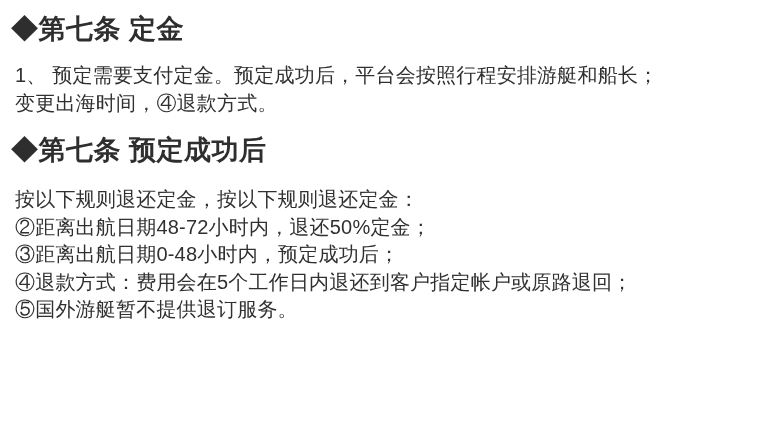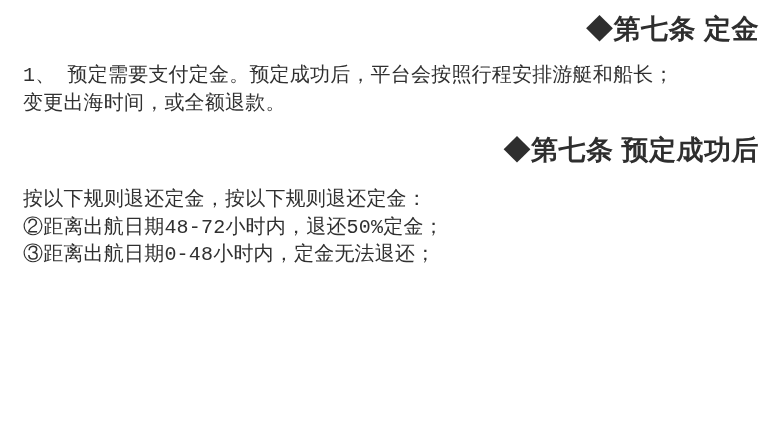--- a/index.html
+++ b/index.html
@@ -18,25 +18,23 @@
     padding: 13px 11px 0 11px;
   }
   .section-heading {
     margin: 0;
     font-size: 27px;
     line-height: 33px;
     font-weight: 700;
     color: #2e2e2e;
     letter-spacing: 0.5px;
     white-space: nowrap;
-    text-align: right;
   }
   .section-body {
-    margin: 12px;
-    font-family: Liberation Mono, monospace;
+    margin: 4px;
   }
   .sec-1 .section-body {
     margin-top: 16px;
     margin-bottom: 17px;
   }
   .sec-2 .section-body {
     margin-top: 19px;
   }
   .text-line {
     font-size: 20px;
@@ -49,26 +47,28 @@
 </style>
 </head>
 <body>
 
 <div class="page">
 
   <section class="sec-1">
     <h1 class="section-heading">◆第七条 定金</h1>
     <div class="section-body">
       <div class="text-line">1、 预定需要支付定金。预定成功后，平台会按照行程安排游艇和船长；</div>
-      <div class="text-line">变更出海时间，或全额退款。</div>
+      <div class="text-line">变更出海时间，④退款方式。</div>
     </div>
   </section>
 
   <section class="sec-2">
     <h1 class="section-heading">◆第七条 预定成功后</h1>
     <div class="section-body">
       <div class="text-line">按以下规则退还定金，按以下规则退还定金：</div>
       <div class="text-line">②距离出航日期48-72小时内，退还50%定金；</div>
-      <div class="text-line">③距离出航日期0-48小时内，定金无法退还；</div>
+      <div class="text-line">③距离出航日期0-48小时内，预定成功后；</div>
+      <div class="text-line">④退款方式：费用会在5个工作日内退还到客户指定帐户或原路退回；</div>
+      <div class="text-line">⑤国外游艇暂不提供退订服务。</div>
     </div>
   </section>
 
 </div>
 
 </body></html>

